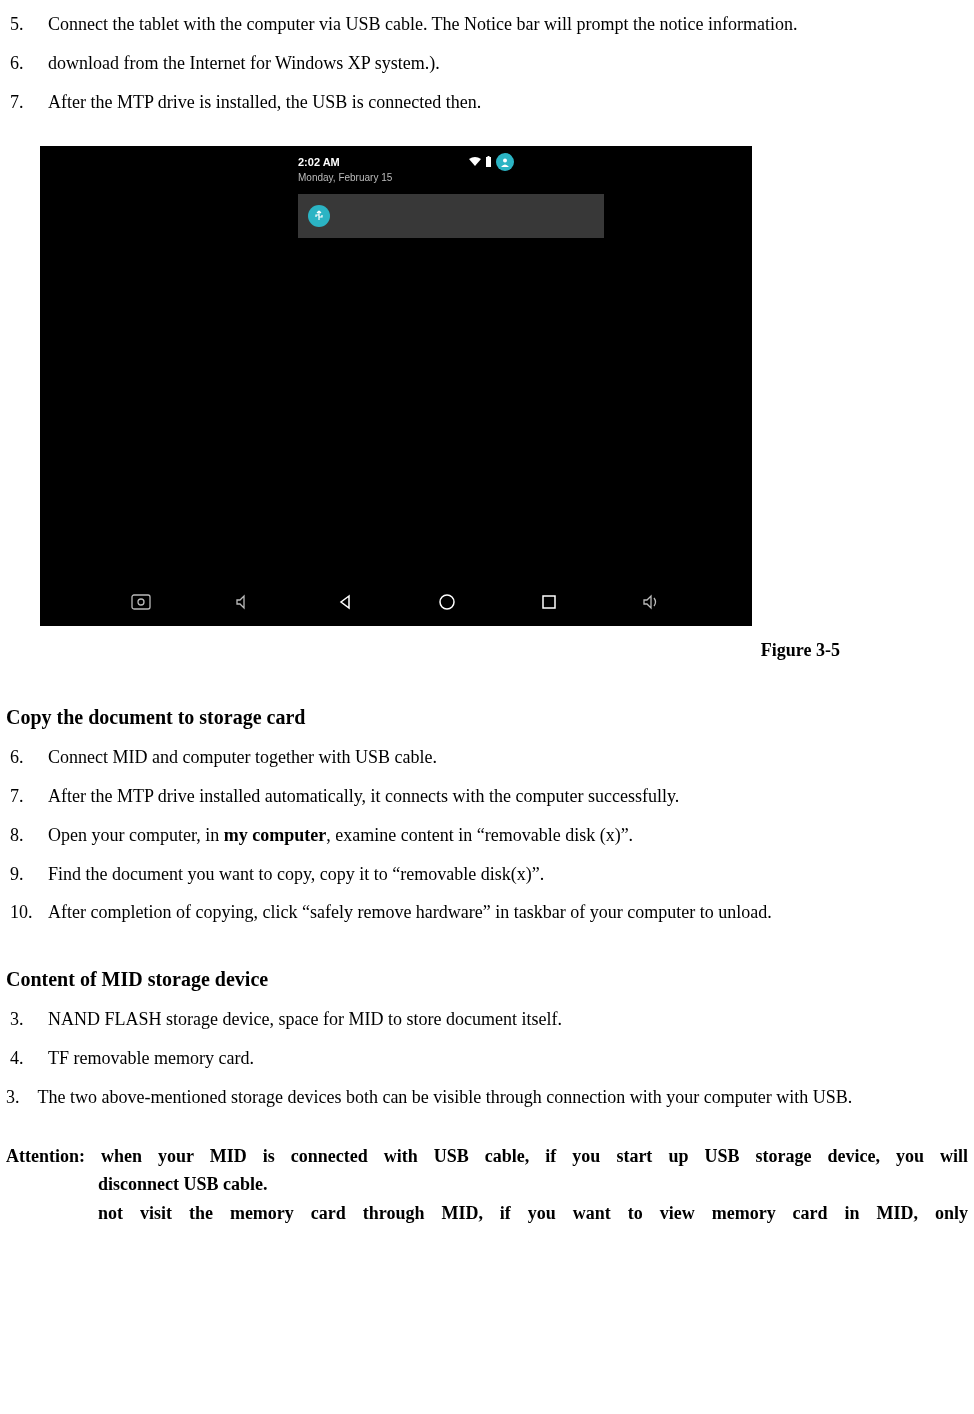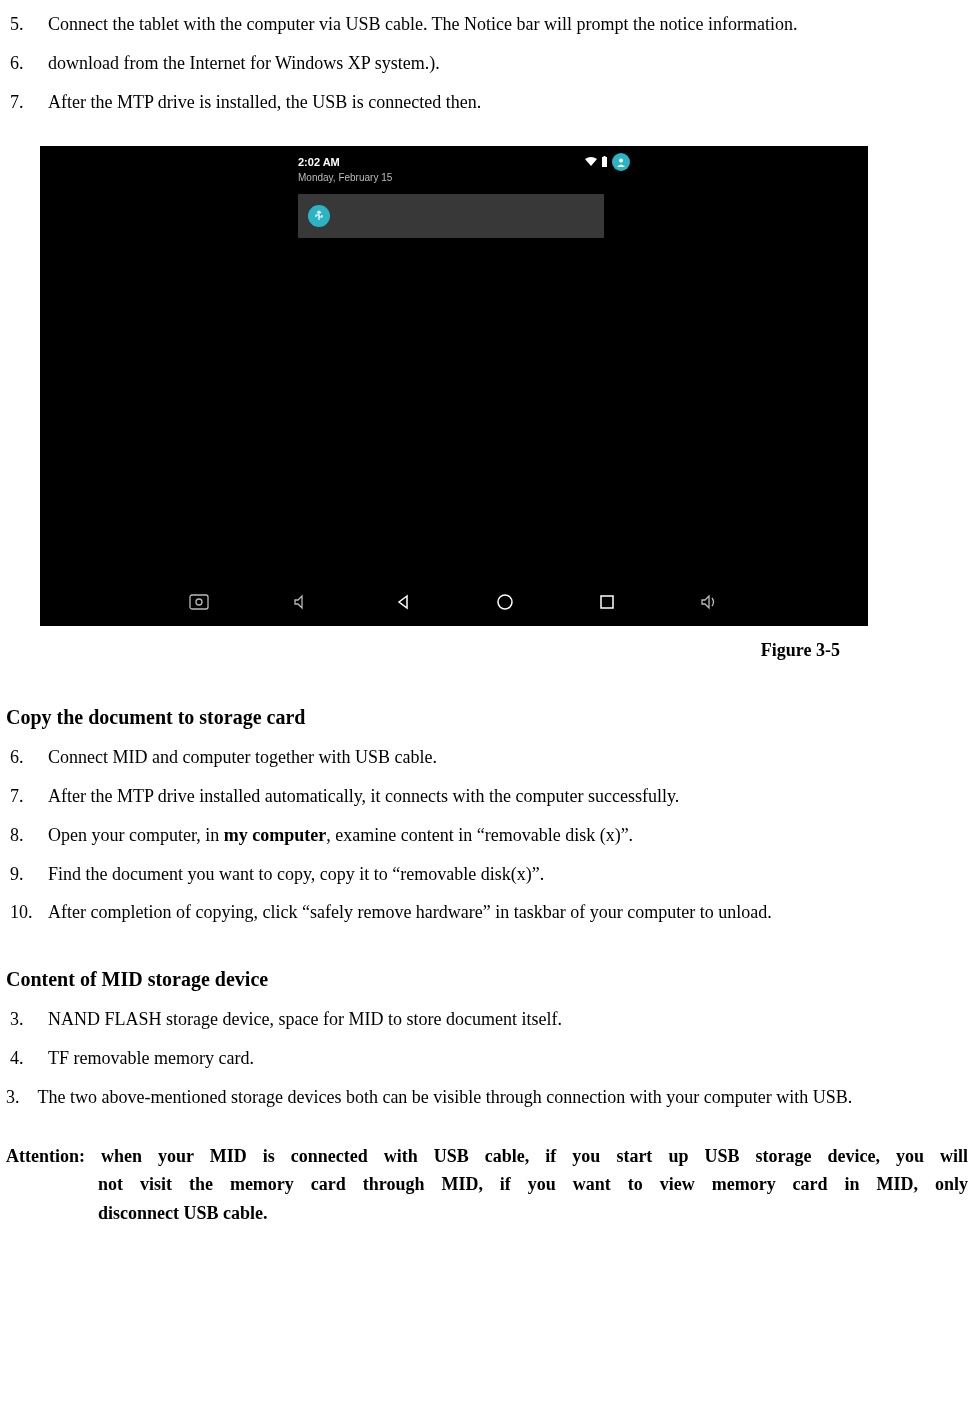--- a/index.html
+++ b/index.html
@@ -24,21 +24,21 @@
     .list-text {
       flex: 1;
       text-align: justify;
       padding-right: 6px;
     }
     .justify-full { text-align: justify; text-align-last: justify; }
     .figure-wrap {
       margin: 30px 0 10px 40px;
     }
     .screenshot {
-      width: 828px;
+      width: 712px;
       height: 480px;
       background: #000;
       position: relative;
       overflow: hidden;
     }
     .status-line {
       position: absolute;
       top: 6px;
       left: 258px;
       right: 238px;
@@ -269,15 +269,15 @@
   <div class="list-text">NAND FLASH storage device, space for MID to store document itself.</div>
 </div>
 <div class="list-item">
   <div class="list-num">4.</div>
   <div class="list-text">TF removable memory card.</div>
 </div>
 <div class="para">3. The two above-mentioned storage devices both can be visible through connection with your computer with USB.</div>
 
 <div class="attention bold">
   <div class="attention-first">Attention: when your MID is connected with USB cable, if you start up USB storage device, you will</div>
+  <div class="ind">disconnect USB cable.</div>
   <div class="ind attention-second">not visit the memory card through MID, if you want to view memory card in MID, only</div>
-  <div class="ind">disconnect USB cable.</div>
 </div>
 
 </body></html>

